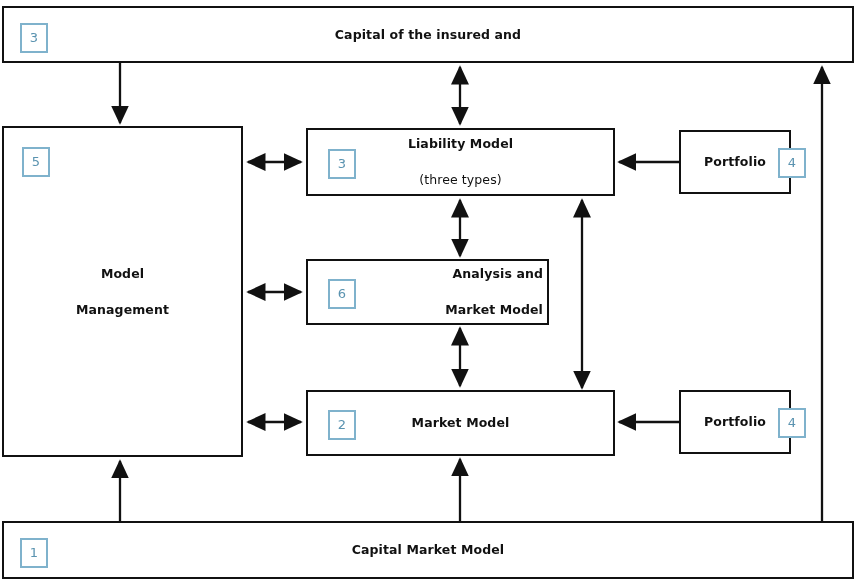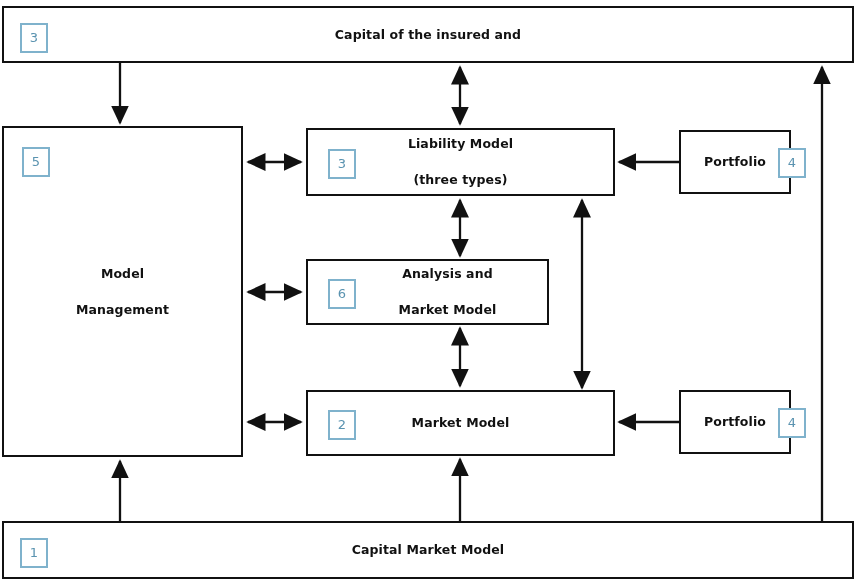--- a/index.html
+++ b/index.html
@@ -42,21 +42,21 @@
     transform: translateY(-50%);
     text-align: center;
     color: #111111;
     font-size: 12.5px;
     line-height: 18px;
     letter-spacing: 0.1px;
     white-space: pre-line;
     padding: 0 4px;
   }
   .bold { font-weight: bold; }
-  .reg  { font-weight: bold; }
+  .reg  { font-weight: normal; }
 
   .badge {
     position: absolute;
     width: 28px;
     height: 30px;
     box-sizing: border-box;
     border: 2px solid #7fb2cc;
     background: #ffffff;
     color: #5a93b0;
     font-size: 13px;
@@ -129,21 +129,21 @@
   <div class="node" style="left:306px; top:128px; width:309px; height:68px;">
     <div class="badge" style="left:20px; top:19px;">3</div>
     <div class="node-label">
       <div class="bold">Liability Model</div>
       <div class="reg">(three types)</div>
     </div>
   </div>
 
   <div class="node" style="left:306px; top:259px; width:243px; height:66px;">
     <div class="badge" style="left:20px; top:18px;">6</div>
-    <div class="node-label" style="padding-left:44px;">
+    <div class="node-label" style="padding-left:44px;text-align:right;">
       <div class="bold">Analysis and</div>
       <div class="bold">Market Model</div>
     </div>
   </div>
 
   <div class="node" style="left:306px; top:390px; width:309px; height:66px;">
     <div class="badge" style="left:20px; top:18px;">2</div>
     <div class="node-label">
       <div class="bold">Market Model</div>
     </div>

